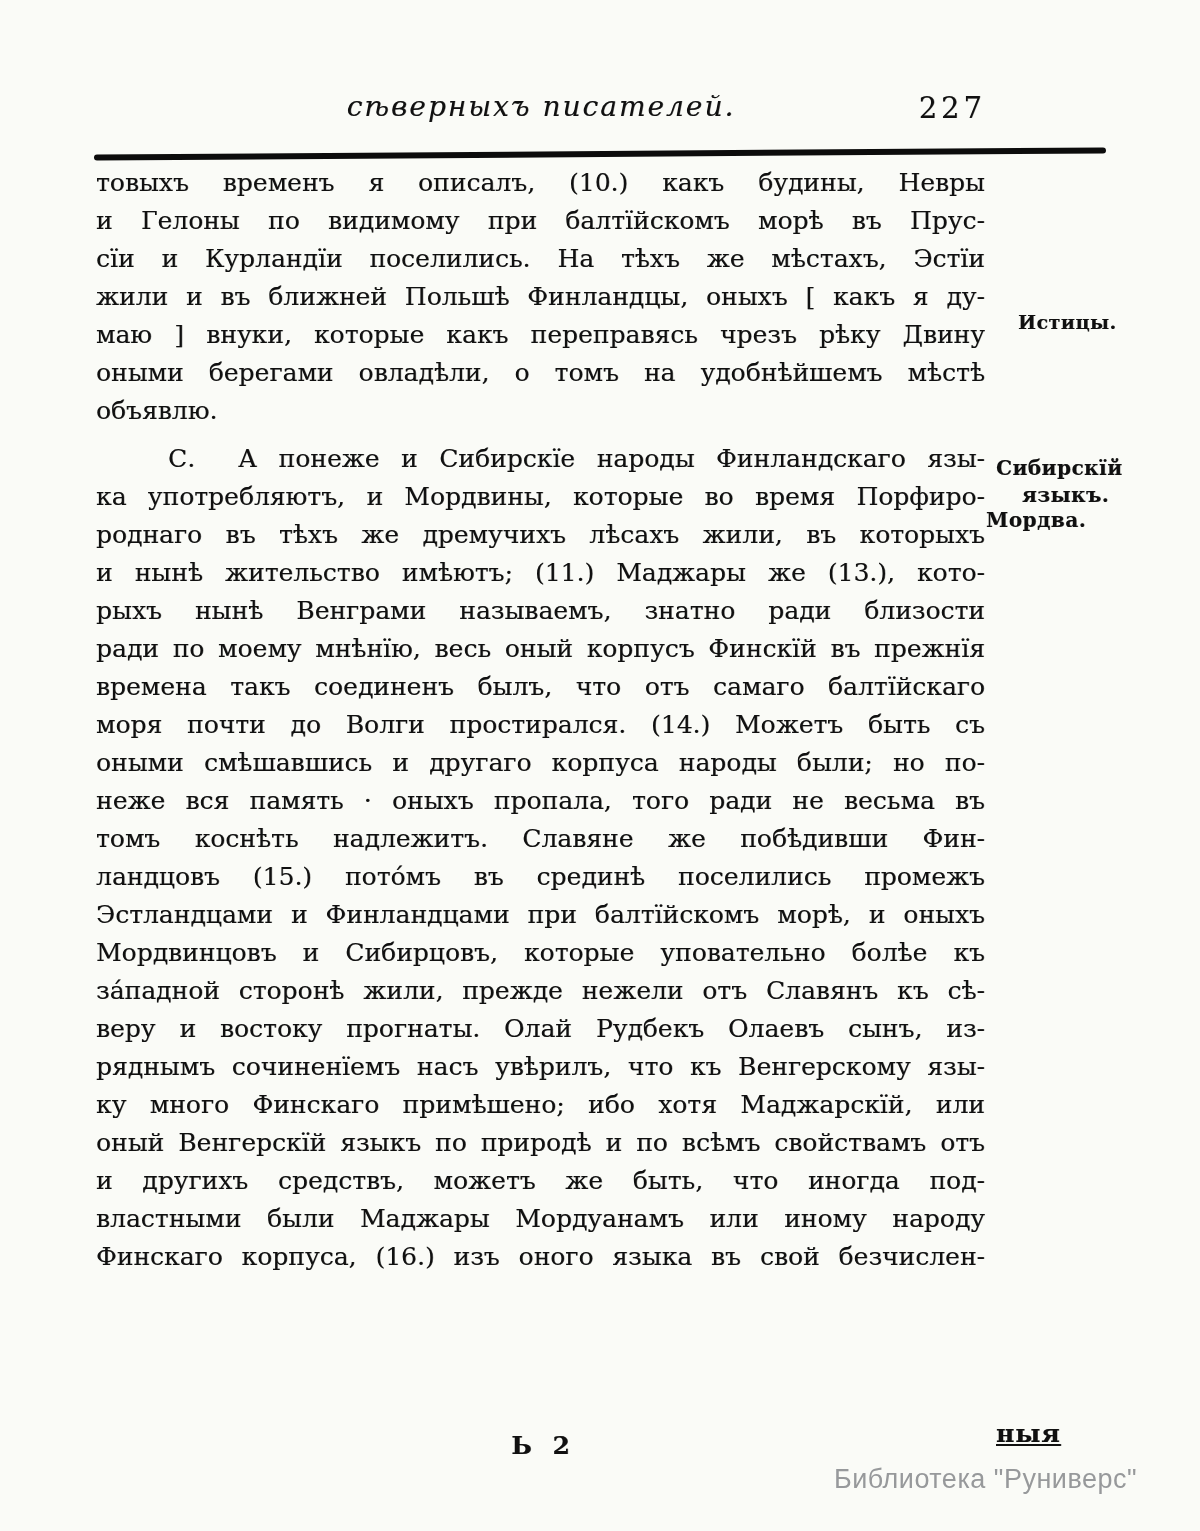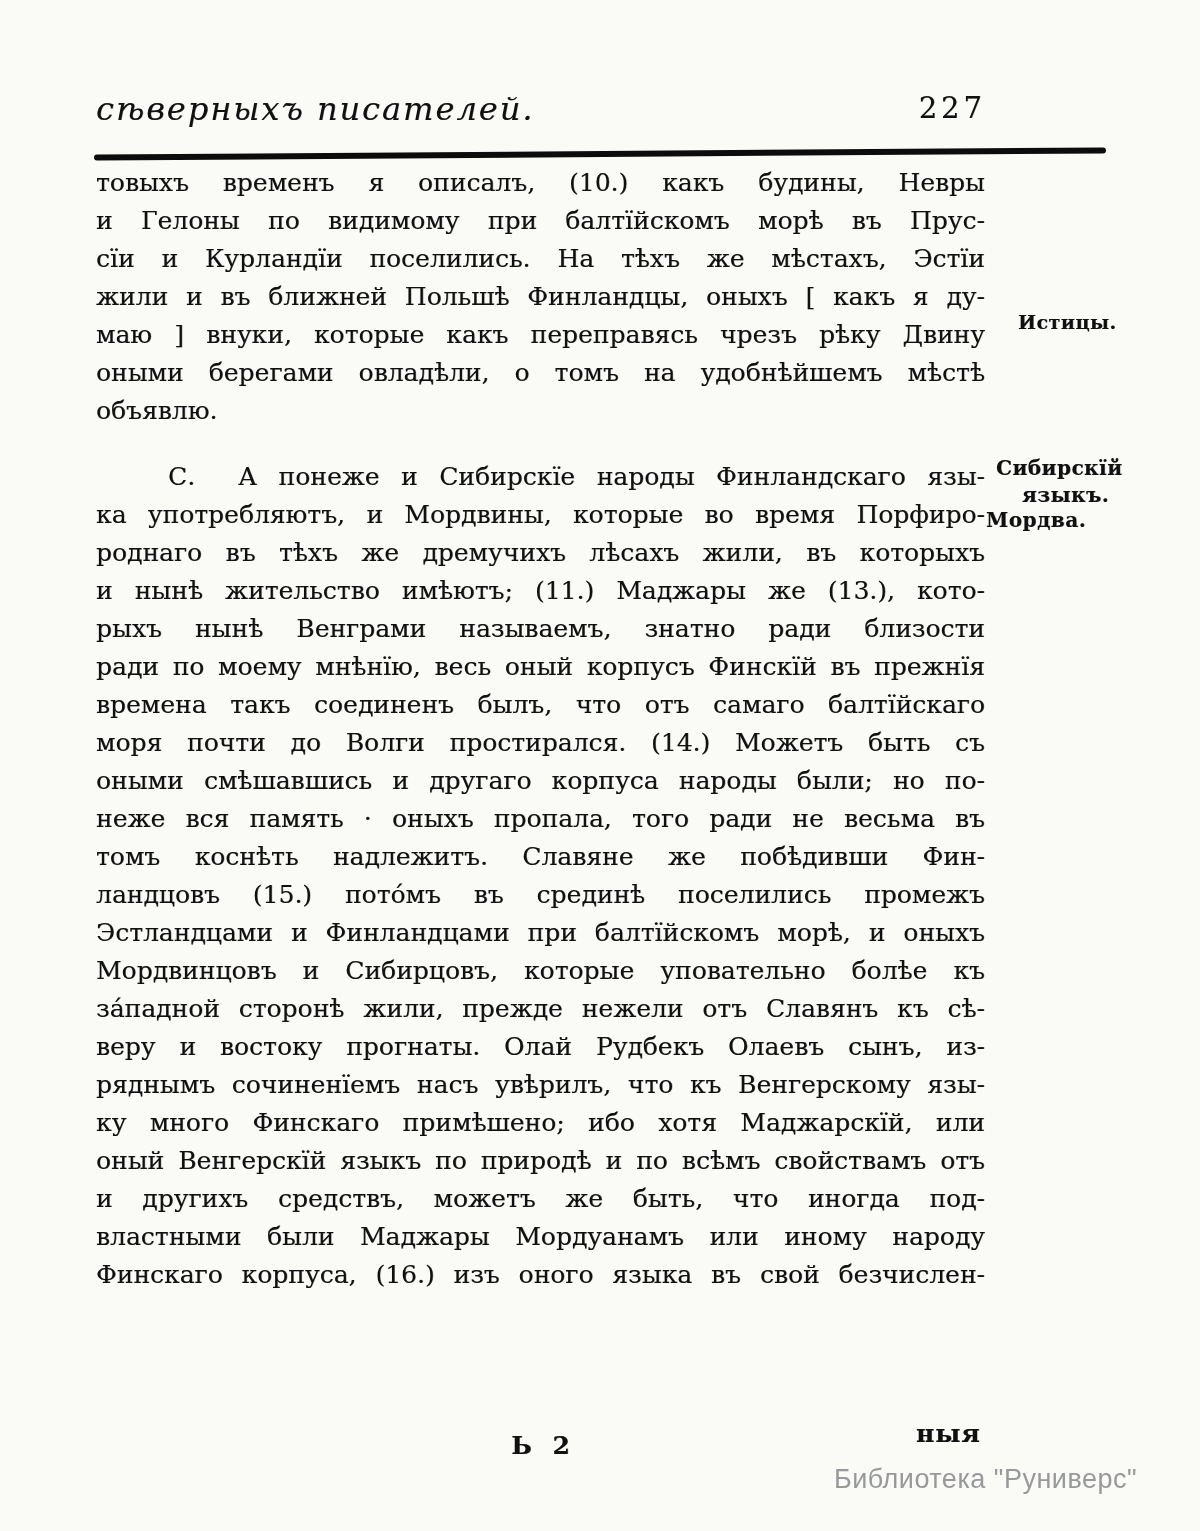--- a/index.html
+++ b/index.html
@@ -6,51 +6,51 @@
   .page {
     position:relative; width:1200px; height:1531px;
     background:#fafbf7; color:#101010;
     font-family:"DejaVu Serif", serif;
     overflow:hidden;
   }
   .ink { text-shadow:0.5px 0 0 rgba(10,10,10,0.45); }
 
   .running-head-row { position:absolute; left:96px; top:90px; width:890px; height:46px; }
   .running-head {
-    display:block; text-align:left; font-style:italic;
-    font-size:32px; letter-spacing:2px;
+    display:block; text-align:center; font-style:italic;
+    font-size:28px; letter-spacing:2px;
   }
   .page-number { position:absolute; right:0; top:1px; font-size:29px; letter-spacing:4px; }
 
   .head-rule {
     position:absolute; left:94px; top:151px; width:1012px; height:6px;
     background:#0c0c0c; transform:rotate(-0.4deg); border-radius:3px;
   }
 
   .text-block {
     position:absolute; left:96px; top:164px; width:889px;
     font-size:25px; line-height:38px;
   }
   .line {
     height:38px; overflow:hidden;
     text-align:justify; text-align-last:justify; -moz-text-align-last:justify;
   }
   .line.no-just { text-align-last:left; -moz-text-align-last:left; }
   .line.indent { padding-left:72px; }
-  .para2 { margin-top:28px; }
+  .para2 { margin-top:10px; }
 
   .margin-note {
     position:absolute; font-size:20px; font-weight:bold;
     letter-spacing:0.5px; line-height:24px;
   }
   .margin-note.small { font-size:19px; }
 
   .footer-row { position:absolute; left:96px; top:1419px; width:889px; height:40px; font-size:25px; }
   .signature { display:block; text-align:center; word-spacing:12px; font-weight:bold;margin-top:12px; }
-  .catchword { position:absolute; left:820px; top:0; font-weight:bold; letter-spacing:1px; }
+  .catchword { position:absolute; left:900px; top:0; font-weight:bold; letter-spacing:1px;text-decoration:underline; }
 
   .watermark {
     position:absolute; left:834px; top:1464px;
     font-family:"Liberation Sans", sans-serif;
     font-size:27px; color:#97999b; letter-spacing:0.5px;
   }
 </style>
 </head>
 <body>
 

